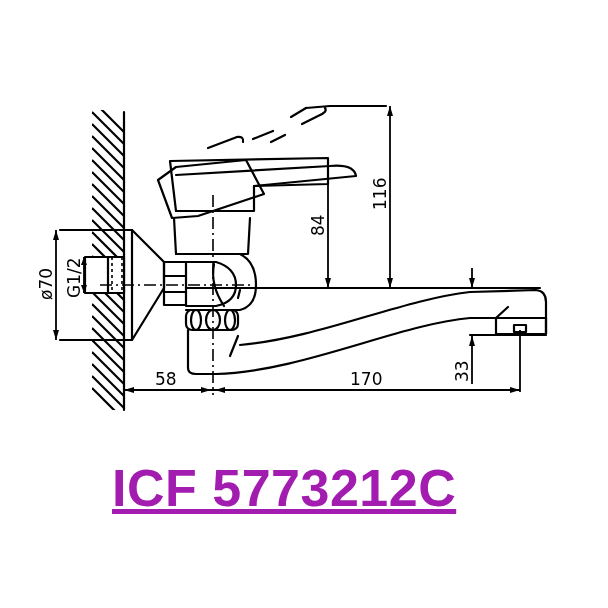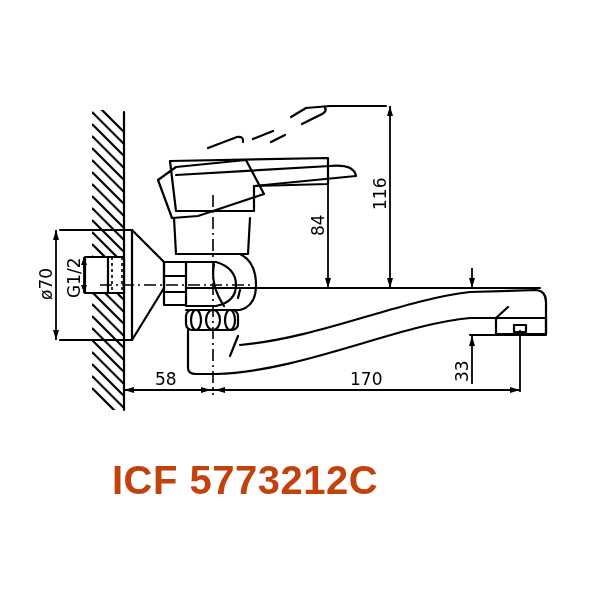--- a/index.html
+++ b/index.html
@@ -5,21 +5,21 @@
   html, body { margin: 0; padding: 0; background: #ffffff; }
   body { width: 608px; height: 608px; overflow: hidden; position: relative; font-family: "Liberation Sans", sans-serif; }
   #drawing { position: absolute; left: 0; top: 0; width: 608px; height: 608px; }
   .ln { fill: none; stroke: #000; stroke-width: 2.2; stroke-linecap: round; stroke-linejoin: round; }
   .thin { fill: none; stroke: #000; stroke-width: 1.6; }
   .cl { fill: none; stroke: #000; stroke-width: 1.6; stroke-dasharray: 12 4 2 4; }
   .hatch { stroke: #000; stroke-width: 2.2; }
   .dim { fill: none; stroke: #000; stroke-width: 1.8; }
   .arrow { fill: #000; stroke: none; }
   .dimtxt { font-family: "DejaVu Sans", sans-serif; font-size: 17px; fill: #000; }
-  .model { position: absolute; left: 112px; top: 458px; font-family: "Liberation Sans", sans-serif; font-weight: bold; font-size: 40px; color: #c2410c; letter-spacing: 0.5px; white-space: nowrap; }
+  .model { position: absolute; left: 112px; top: 458px; font-family: "Liberation Sans", sans-serif; font-weight: bold; font-size: 52px; color: #a21caf; letter-spacing: 0.5px; white-space: nowrap; text-decoration: underline; }
 </style>
 </head>
 <body>
 
 <svg id="drawing" viewBox="0 0 608 608" xmlns="http://www.w3.org/2000/svg">
   <defs>
     <clipPath id="wallclip">
       <rect x="92" y="110" width="32" height="300"></rect>
     </clipPath>
   </defs>

